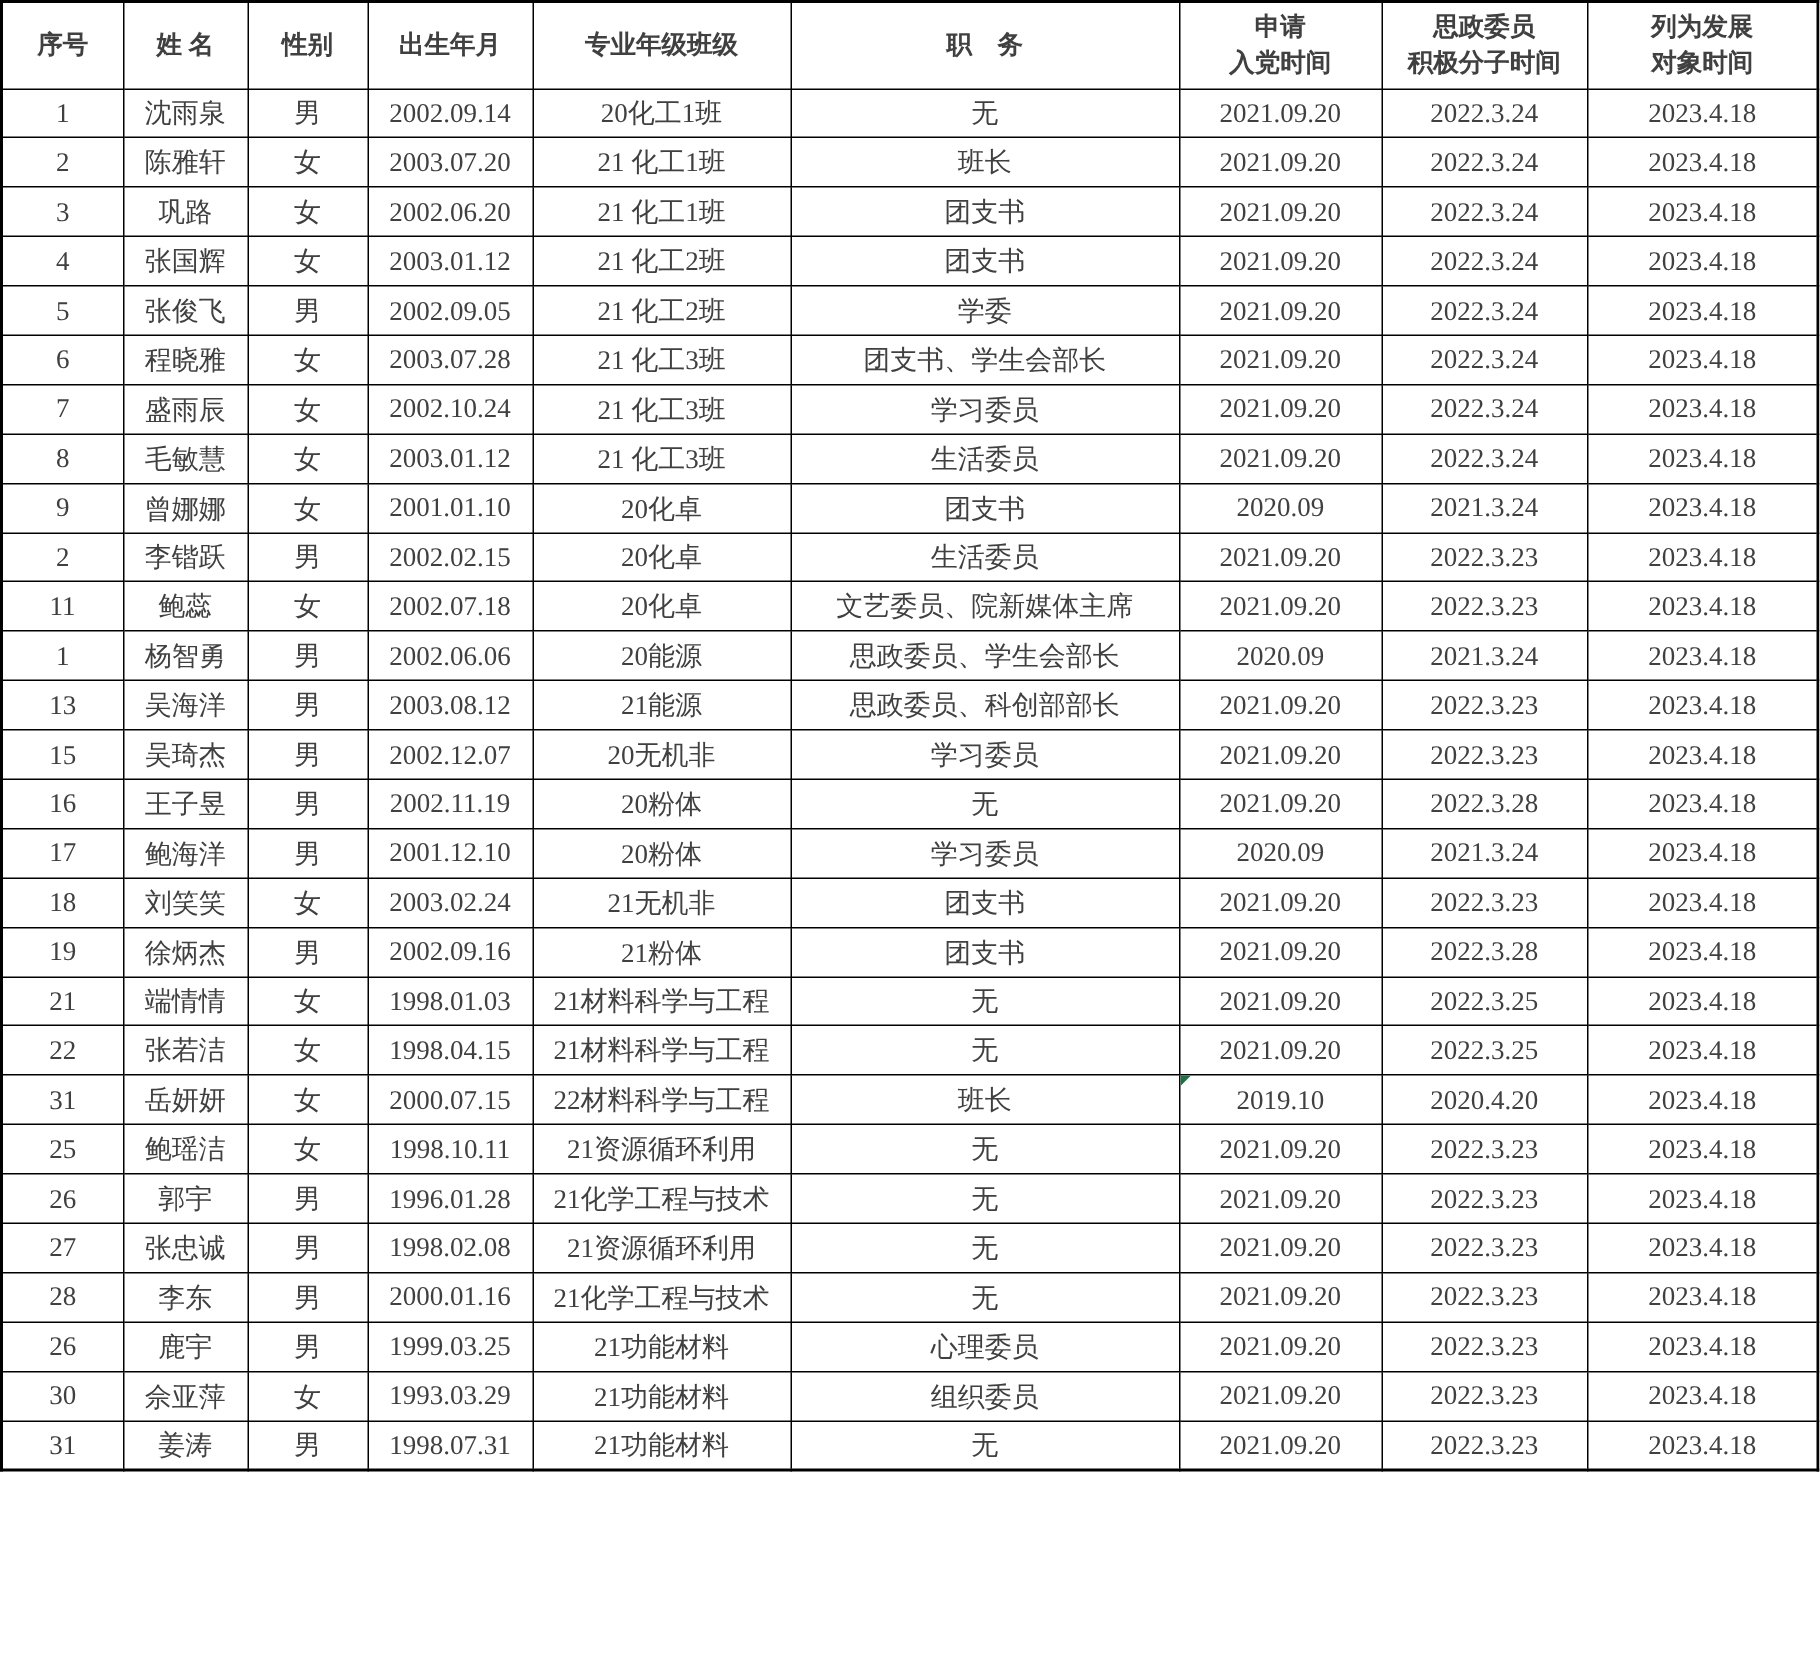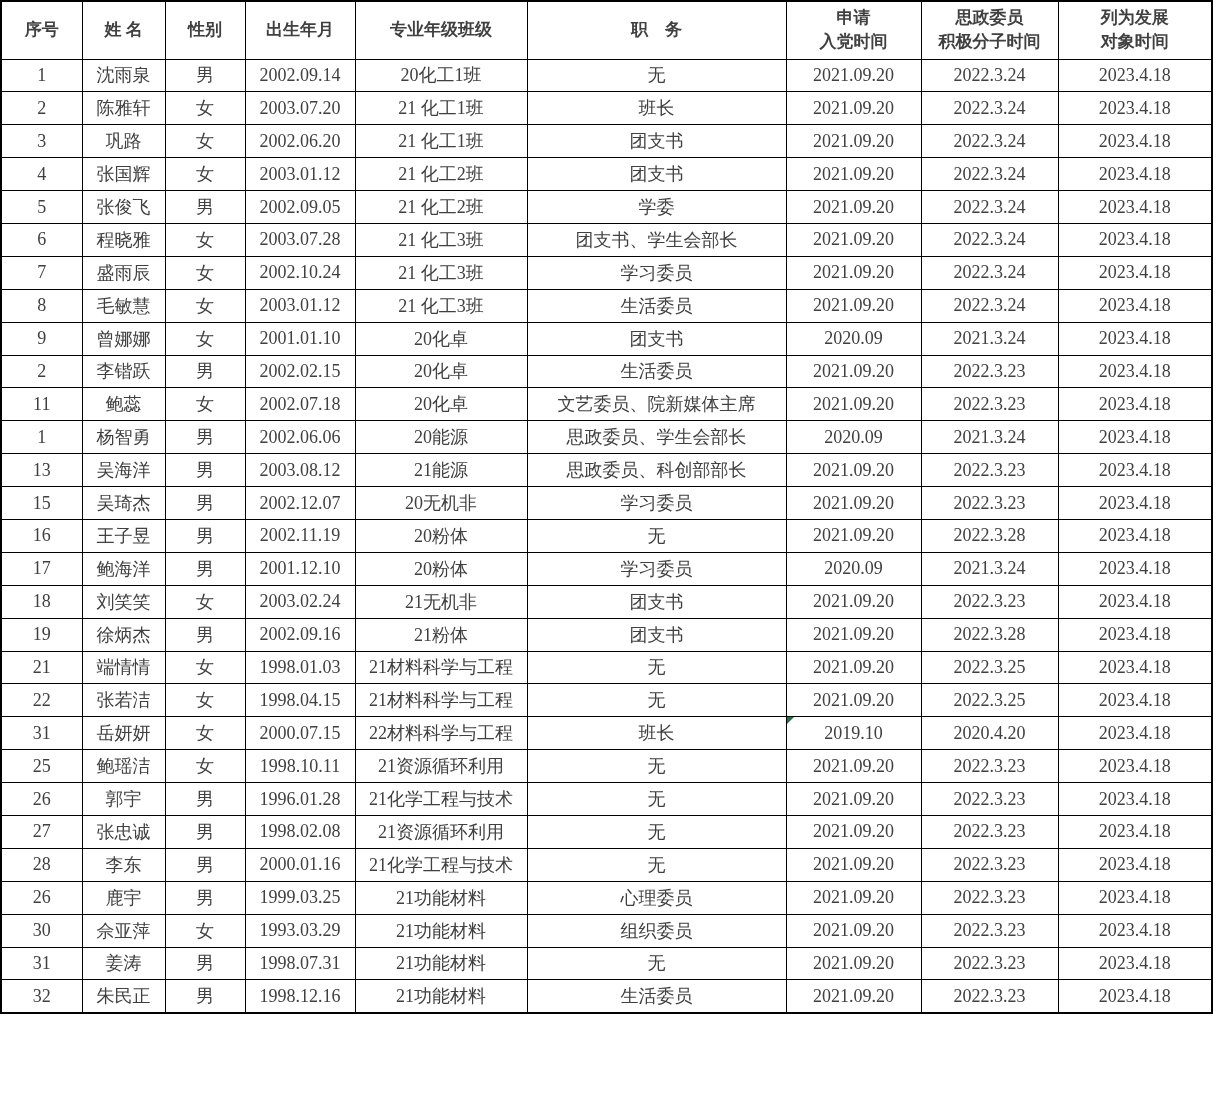--- a/index.html
+++ b/index.html
@@ -392,25 +392,14 @@
         <td>31</td>
         <td>姜涛</td>
         <td>男</td>
         <td>1998.07.31</td>
         <td>21功能材料</td>
         <td>无</td>
         <td>2021.09.20</td>
         <td>2022.3.23</td>
         <td>2023.4.18</td>
       </tr>
-      <tr>
-        <td>32</td>
-        <td>朱民正</td>
-        <td>男</td>
-        <td>1998.12.16</td>
-        <td>21功能材料</td>
-        <td>生活委员</td>
-        <td>2021.09.20</td>
-        <td>2022.3.23</td>
-        <td>2023.4.18</td>
-      </tr>
     </tbody>
 </table>
 
 </body></html>

